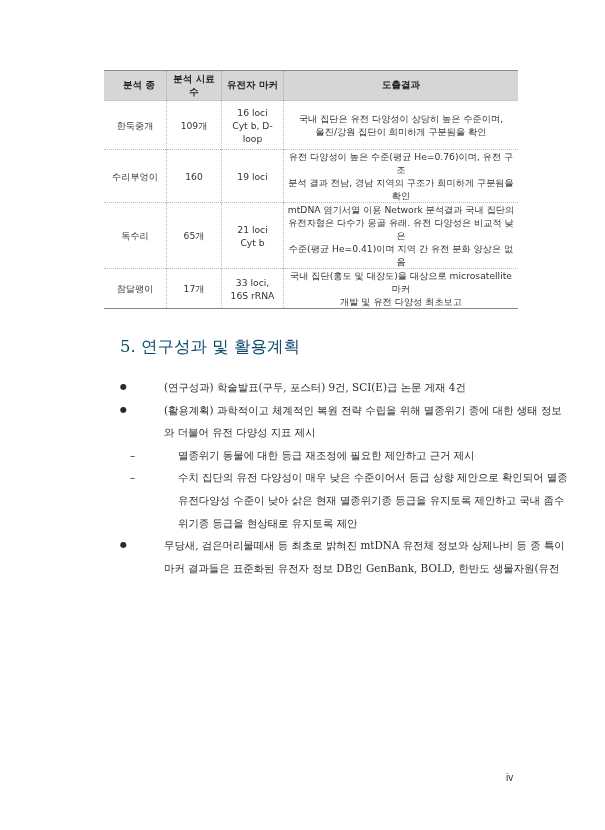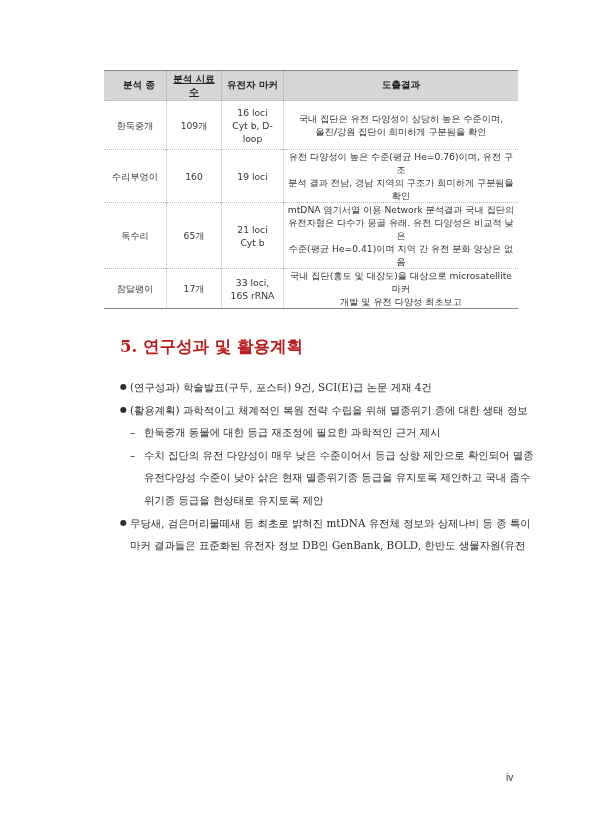--- a/index.html
+++ b/index.html
@@ -2,30 +2,30 @@
 <html><head>
 <meta charset="utf-8">
 <style>
   html, body { margin:0; padding:0; background:#ffffff; }
   body { width:605px; height:830px; position:relative; overflow:hidden; font-family:"DejaVu Sans", sans-serif; color:#222; }
   .tbl { position:absolute; left:104px; top:70px; width:414px; border-collapse:collapse; font-family:"DejaVu Sans", sans-serif; font-size:9.2px; color:#333; }
   .tbl th { background:#d6d6d6; height:27px; font-weight:bold; font-size:9.5px; color:#222; border-left:1px dotted #aaa; border-top:1.5px solid #888; }
   .tbl th:first-child, .tbl td:first-child { border-left:none; }
   .tbl td { text-align:center; border-left:1px dotted #bbb; border-top:1px dotted #bbb; line-height:13px; padding:0 3px; }
   .tbl tr:last-child td { border-bottom:1.5px solid #888; }
-  .c1 { width:52px;padding-left:9px; } .c2 { width:52px;text-decoration:underline; } .c3 { width:59px; }
+  .c1 { width:52px;padding-left:9px; } .c2 { width:52px; } .c3 { width:59px; }
   .r1 td { height:48px; } .r2 td { height:43px;margin-top:32px; } .r3 td { height:56px; } .r4 td { height:34px; }
   .cell-line { display:block; }
-  .sec-title { position:absolute; left:120px; top:336px; font-family:"DejaVu Serif", serif; font-size:16.5px; font-weight:bold; color:#b91c1c; margin:0; }
+  .sec-title { position:absolute; left:120px; top:336px; font-family:"DejaVu Serif", serif; font-size:16.5px; font-weight:normal; color:#0c4a6e; margin:0; }
   .body { position:absolute; left:120px; top:376px; width:400px; font-family:"DejaVu Serif", serif; font-size:10.4px; color:#2a2a2a; line-height:22.6px; }
   .b1 { position:relative; padding-left:10px; }
   .b1 .mark { position:absolute; left:0; top:0; font-size:8px; }
   .b2 { position:relative; padding-left:24px; }
   .b2 .mark { position:absolute; left:10px; top:0; }
-  .line { display:block; white-space:nowrap; }
+  .line { display:block; white-space:nowrap;margin-left:34px; }
   .page-num { position:absolute; left:506px; top:772px; font-family:Liberation Sans, sans-serif; font-size:10px; color:#333; }
 </style>
 </head>
 <body>
 
 <table class="tbl">
   <thead>
     <tr>
       <th class="c1">분석 종</th>
       <th class="c2">분석 시료 수</th>
@@ -88,24 +88,25 @@
 <h2 class="sec-title">5. 연구성과 및 활용계획</h2>
 
 <div class="body">
   <div class="b1">
     <span class="mark">●</span>
     <span class="line">(연구성과) 학술발표(구두, 포스터) 9건, SCI(E)급 논문 게재 4건</span>
   </div>
   <div class="b1">
     <span class="mark">●</span>
     <span class="line">(활용계획) 과학적이고 체계적인 복원 전략 수립을 위해 멸종위기 종에 대한 생태 정보</span>
+    <span class="line">와 더불어 유전 다양성 지표 제시</span>
   </div>
   <div class="b2">
     <span class="mark">–</span>
-    <span class="line">한둑중개 동물에 대한 등급 재조정에 필요한 과학적인 근거 제시</span>
+    <span class="line">멸종위기 동물에 대한 등급 재조정에 필요한 제안하고 근거 제시</span>
   </div>
   <div class="b2">
     <span class="mark">–</span>
     <span class="line">수치 집단의 유전 다양성이 매우 낮은 수준이어서 등급 상향 제안으로 확인되어 멸종</span>
     <span class="line">유전다양성 수준이 낮아 삵은 현재 멸종위기종 등급을 유지토록 제안하고 국내 좀수</span>
     <span class="line">위기종 등급을 현상태로 유지토록 제안</span>
   </div>
   <div class="b1">
     <span class="mark">●</span>
     <span class="line">무당새, 검은머리물떼새 등 최초로 밝혀진 mtDNA 유전체 정보와 상제나비 등 종 특이</span>

